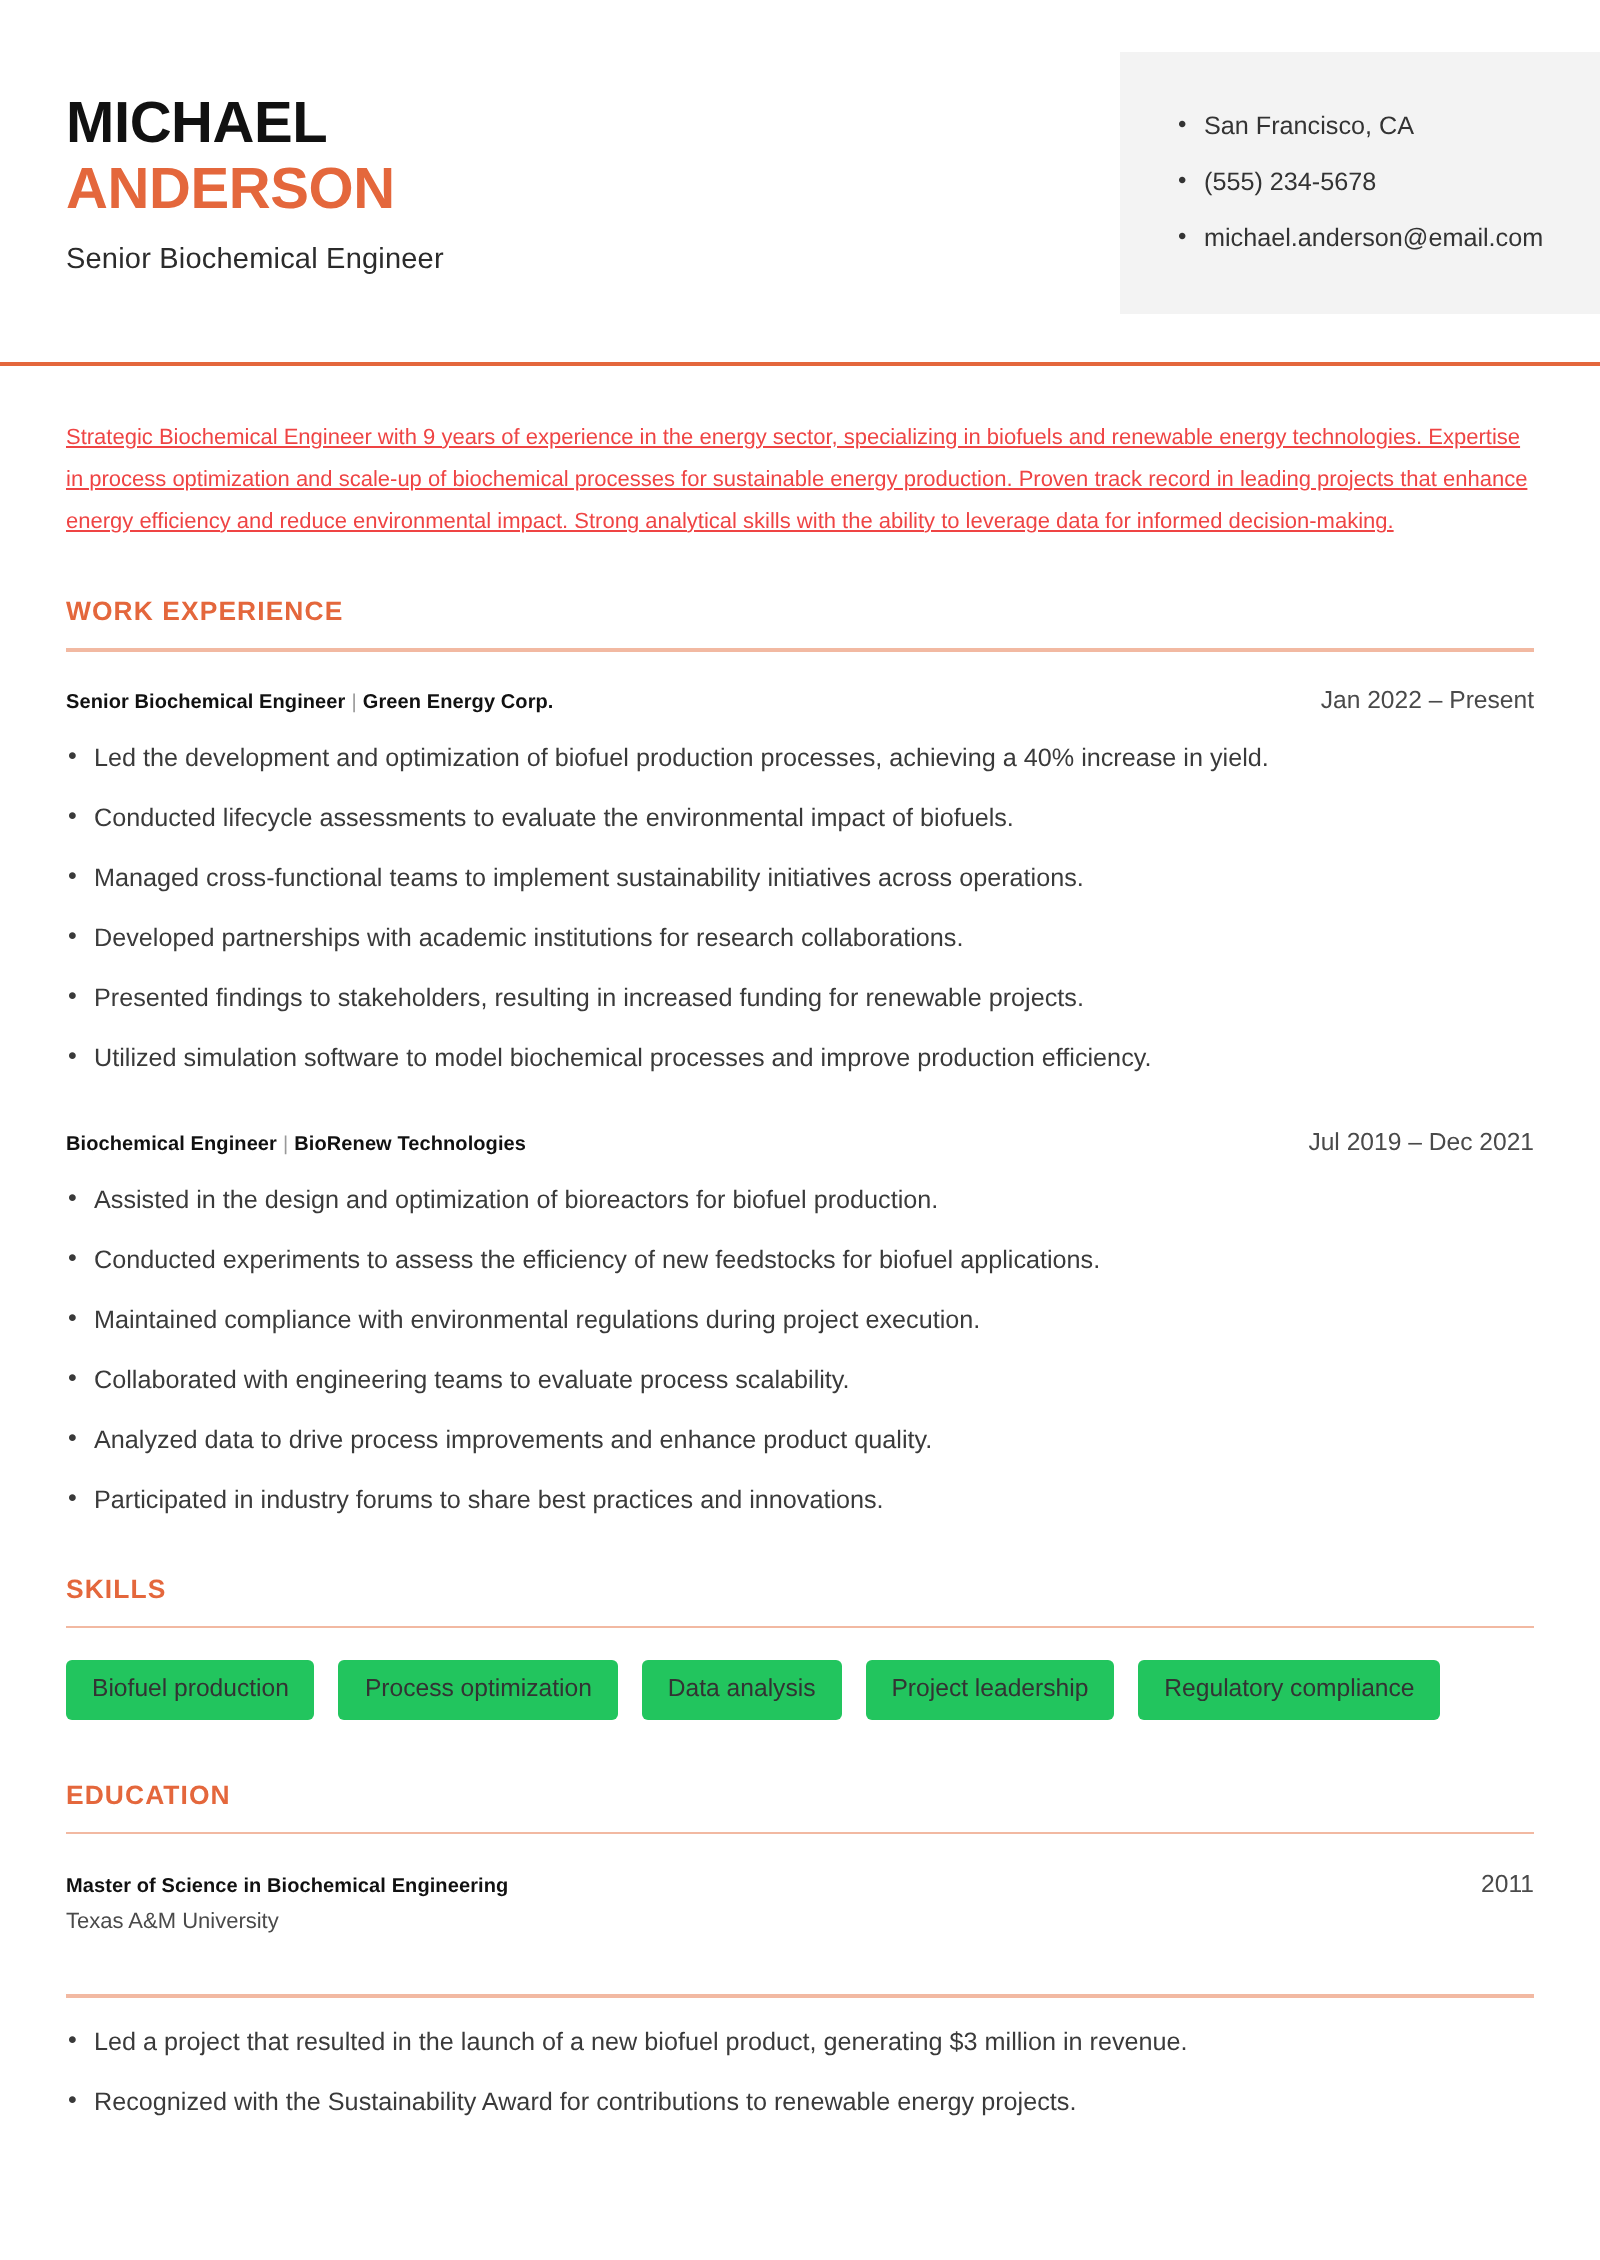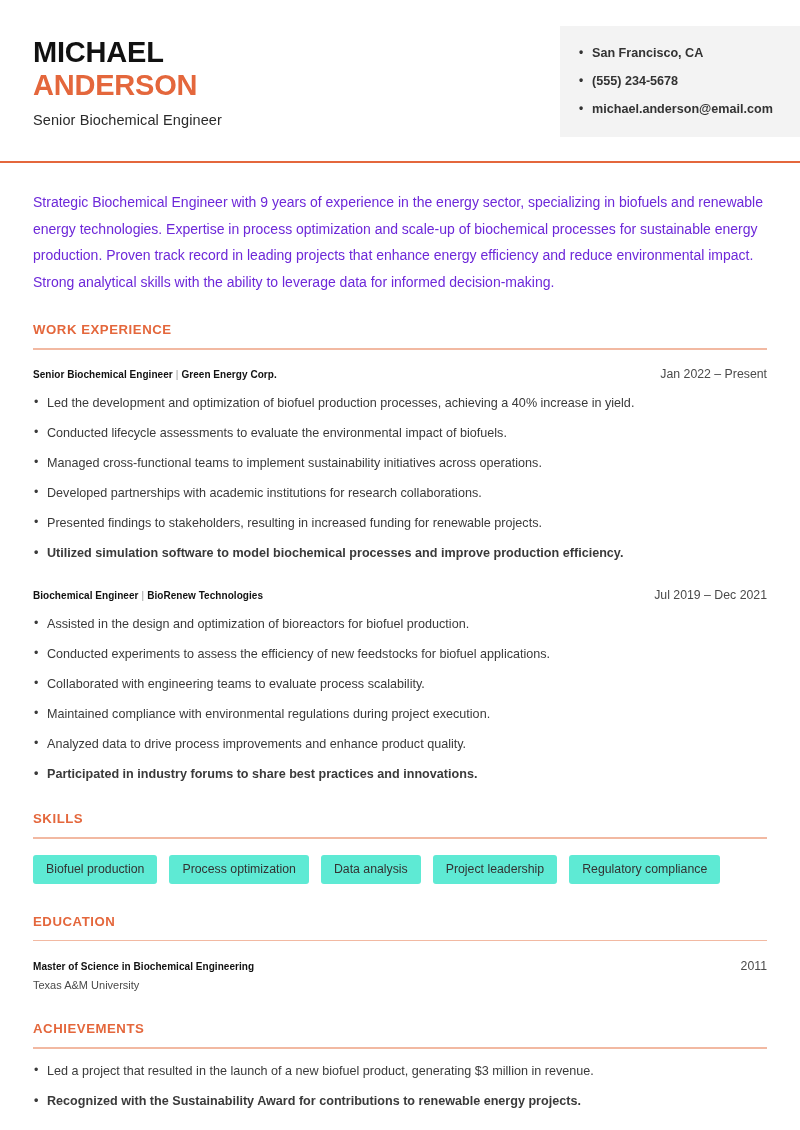--- a/index.html
+++ b/index.html
@@ -51,24 +51,23 @@
   }
 
   .contact-box {
     background: #f3f3f3;
     width: 240px;
     box-sizing: border-box;
     padding: 14px 16px 14px 14px;
     margin-top: 4px;
   }
   .contact-list {
-    margin: 4px;
+    margin: 14px;
     padding: 0;
     list-style: none;
-    font-weight: bold;
   }
   .contact-list li {
     position: relative;
     padding-left: 14px;
     font-size: 12.6px;
     color: #333333;
     line-height: 1.5;
     margin-bottom: 9px;
     white-space: nowrap;
   }
@@ -89,24 +88,25 @@
     margin-top: 24px;
   }
 
   
   .content {
     padding: 0 33px 0 33px;
   }
 
   .summary {
     margin: 26px 0 0 0;
-    font-size: 14px;
+    font-size: 11px;
     line-height: 1.92;
-    color: #6d28d9;
+    color: #ef4444;
     max-width: 736px;
+    text-decoration: underline;
   }
 
   
   .section {
     margin-top: 26px;
   }
   .section-title {
     font-size: 13.2px;
     font-weight: bold;
     letter-spacing: 0.55px;
@@ -156,39 +156,39 @@
     list-style: none;
   }
   ul.bullets li {
     position: relative;
     padding-left: 14px;
     font-size: 12.6px;
     line-height: 1.55;
     color: #3a3a3a;
     margin-bottom: 10.5px;
   }
-  ul.bullets li:last-child { margin-bottom: 0; font-weight: bold; }
+  ul.bullets li:last-child { margin-bottom: 0; }
   ul.bullets li::before {
     content: "•";
     position: absolute;
     left: 1px;
     top: -1px;
     color: #3a3a3a;
     font-size: 12.5px;
   }
 
   
   .chips {
     display: flex;
     flex-wrap: wrap;
     gap: 10px 12px;
     margin-top: 16px;
   }
   .chip {
-    background: #5eead4;
+    background: #22c55e;
     border-radius: 3px;
     padding: 7px 13px 8px 13px;
     font-size: 12.3px;
     color: #333333;
     line-height: 1.15;
     white-space: nowrap;
   }
 
   .achievements-list { margin-top: 19px; }
 </style>
@@ -243,22 +243,22 @@
       <div class="entry" style="margin-top:25px;">
         <div class="entry-head">
           <div class="entry-title">
             <span>Biochemical Engineer</span><span class="entry-sep">|</span><span>BioRenew Technologies</span>
           </div>
           <div class="entry-date">Jul 2019 – Dec 2021</div>
         </div>
         <ul class="bullets">
           <li>Assisted in the design and optimization of bioreactors for biofuel production.</li>
           <li>Conducted experiments to assess the efficiency of new feedstocks for biofuel applications.</li>
+          <li>Maintained compliance with environmental regulations during project execution.</li>
           <li>Collaborated with engineering teams to evaluate process scalability.</li>
-          <li>Maintained compliance with environmental regulations during project execution.</li>
           <li>Analyzed data to drive process improvements and enhance product quality.</li>
           <li>Participated in industry forums to share best practices and innovations.</li>
         </ul>
       </div>
     </div>
 
     <div class="section" style="">
       <div class="section-title">SKILLS</div>
       <div class="section-rule"></div>
       <div class="chips">
@@ -276,21 +276,20 @@
       <div class="entry" style="margin-top:18px;">
         <div class="entry-head">
           <div class="entry-title">Master of Science in Biochemical Engineering</div>
           <div class="entry-date">2011</div>
         </div>
         <div class="entry-sub">Texas A&amp;M University</div>
       </div>
     </div>
 
     <div class="section" style="margin-top:30px;">
-      <div class="section-title">ACHIEVEMENTS</div>
       <div class="section-rule"></div>
       <ul class="bullets achievements-list">
         <li>Led a project that resulted in the launch of a new biofuel product, generating $3 million in revenue.</li>
         <li>Recognized with the Sustainability Award for contributions to renewable energy projects.</li>
 
       </ul>
     </div>
 
   </div>
 </div>

